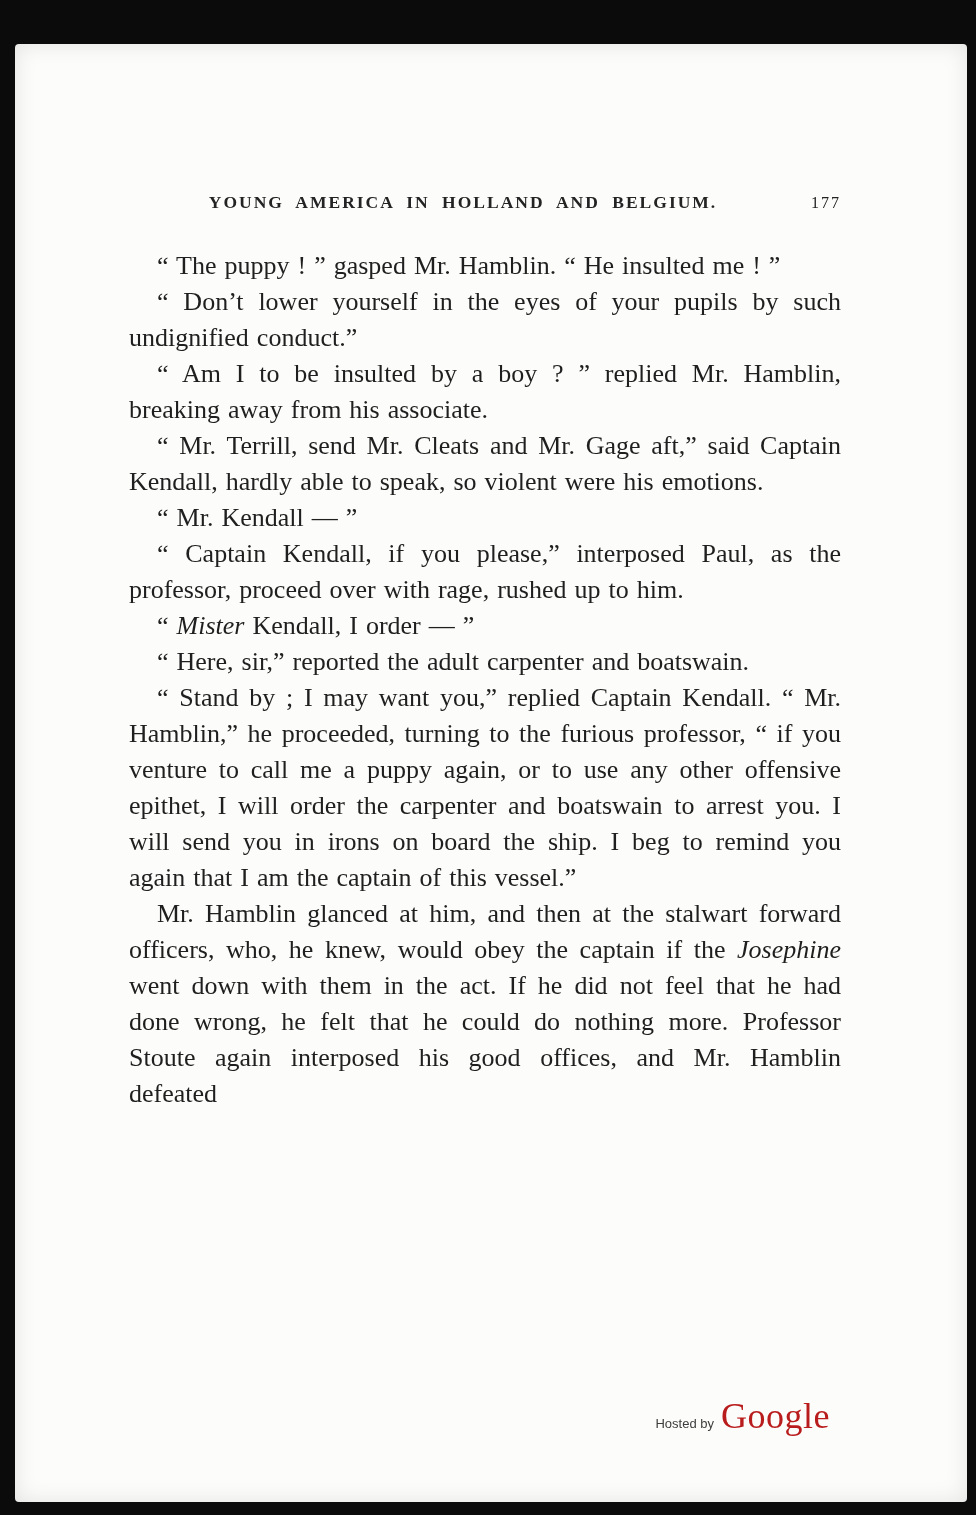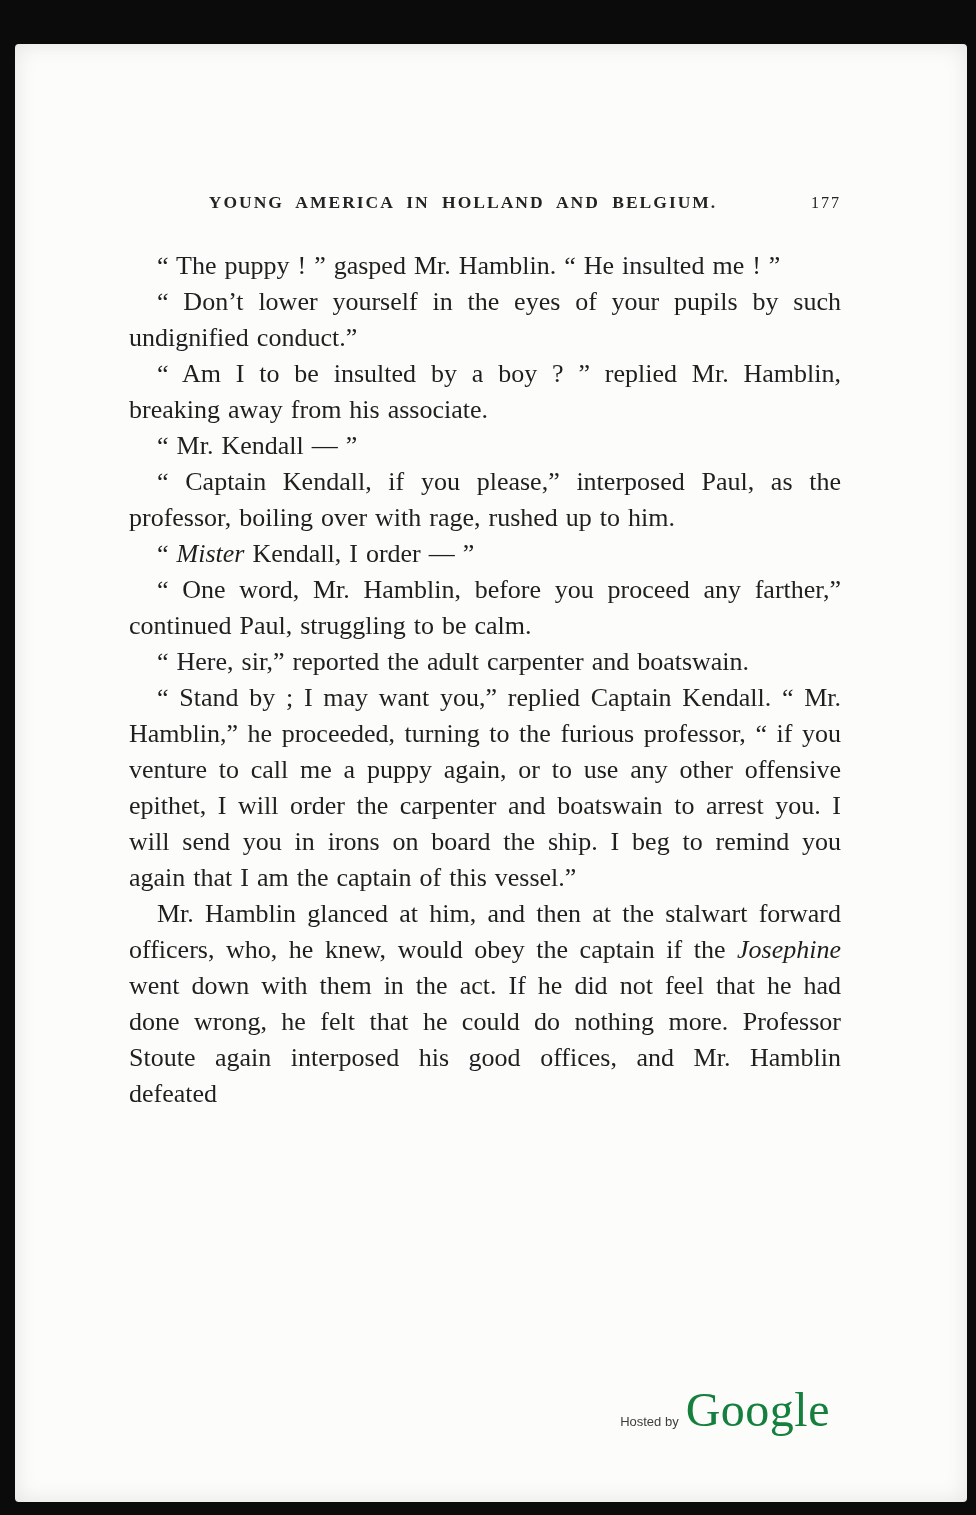--- a/index.html
+++ b/index.html
@@ -79,46 +79,46 @@
     gap: 7px;
   }
   .hosted-by {
     font-family: "Liberation Sans", "DejaVu Sans", sans-serif;
     font-size: 13px;
     color: #3d3d3d;
     text-align: right;
   }
   .google-logo {
     font-family: "Liberation Serif", "DejaVu Serif", serif;
-    font-size: 48px;
+    font-size: 36px;
     font-weight: 500;
     letter-spacing: 0.5px;
-    color: #15803d;
+    color: #b91c1c;
     line-height: 1;
   }
 </style>
 </head>
 <body>
 
 <div class="scan-frame">
   <div class="page">
 
     <div class="header">
       <span class="running-title">YOUNG AMERICA IN HOLLAND AND BELGIUM.</span>
       <span class="page-number">177</span>
     </div>
 
     <div class="body-text" id="paragraphs">
         <p><span>“ The puppy ! ”  gasped Mr. Hamblin.  “ He insulted me ! ”</span></p>
         <p><span>“ Don’t lower yourself in the eyes of your pupils by such undignified conduct.”</span></p>
         <p><span>“ Am I to be insulted by a boy ? ”  replied Mr. Hamblin, breaking away from his associate.</span></p>
+        <p><span>“ Mr. Terrill, send Mr. Cleats and Mr. Gage aft,” said Captain Kendall, hardly able to speak, so violent were his emotions.</span></p>
         <p><span>“ Mr. Kendall — ”</span></p>
-        <p><span>“ Captain Kendall, if you please,” interposed Paul, as the professor, boiling over with rage, rushed up to him.</span></p>
+        <p><span>“ Captain Kendall, if you please,” interposed Paul, as the professor, proceed over with rage, rushed up to him.</span></p>
         <p><span>“ </span><span class="it">Mister</span><span> Kendall, I order — ”</span></p>
-        <p><span>“ One word, Mr. Hamblin, before you proceed any farther,” continued Paul, struggling to be calm.</span></p>
         <p><span>“ Here, sir,” reported the adult carpenter and boatswain.</span></p>
         <p><span>“ Stand by ; I may want you,” replied Captain Kendall.  “ Mr. Hamblin,” he proceeded, turning to the furious professor, “ if you venture to call me a puppy again, or to use any other offensive epithet, I will order the carpenter and boatswain to arrest you.  I will send you in irons on board the ship.  I beg to remind you again that I am the captain of this vessel.”</span></p>
         <p><span>Mr. Hamblin glanced at him, and then at the stalwart forward officers, who, he knew, would obey the captain if the </span><span class="it">Josephine</span><span> went down with them in the act.  If he did not feel that he had done wrong, he felt that he could do nothing more.  Professor Stoute again interposed his good offices, and Mr. Hamblin defeated</span></p>
       </div>
 
     <div class="footer">
       <span class="hosted-by">Hosted by</span>
       <span class="google-logo">Google</span>
     </div>
 

